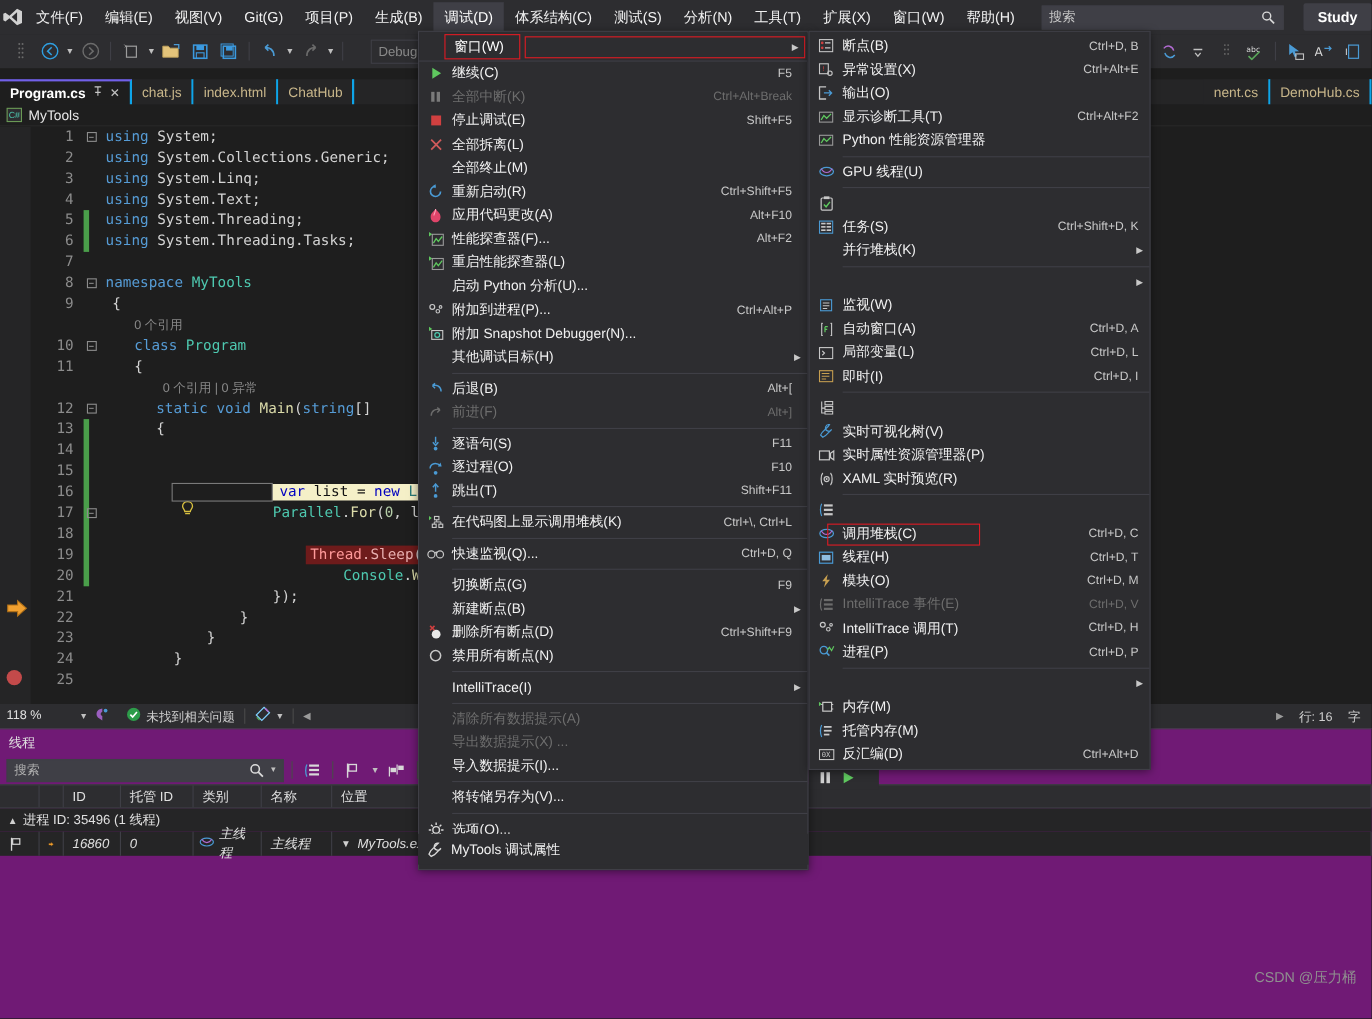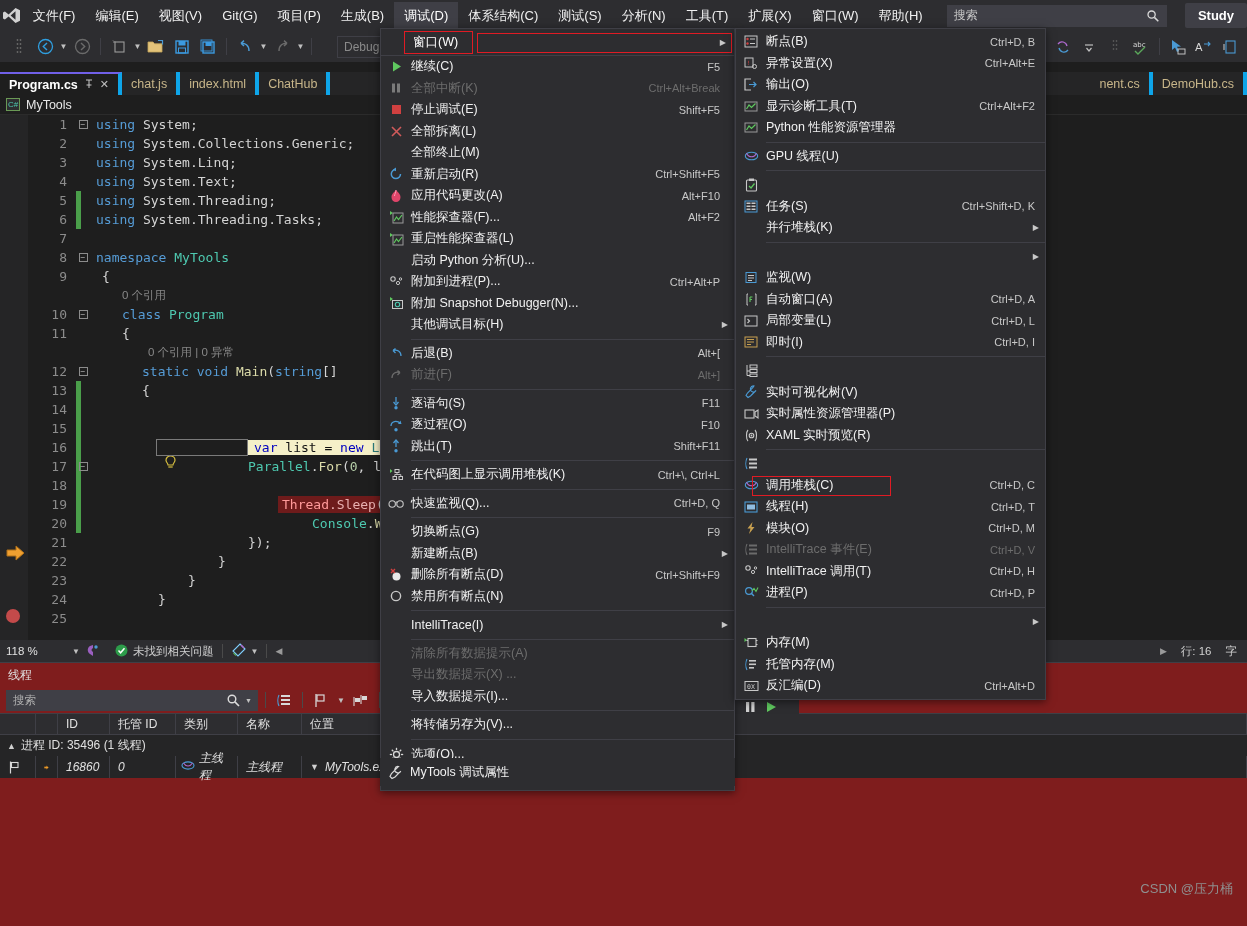--- a/index.html
+++ b/index.html
@@ -49,21 +49,21 @@
   }
   .tb-combo .cb-caret { margin-left: auto; padding-left: 12px; font-size: 8px; }
 
   
   .tabstrip {
     position:absolute; left:0; top:72px; width:1247px; height:23px;
     background:#252526; display:flex; align-items:stretch;
   }
   .tab {
     display:flex; align-items:center; gap:6px; padding: 0 9px; font-size:12.5px;
-    color:#c8b68a; background:#252526; border-right:4px solid #0ea5e9;
+    color:#c8b68a; background:#252526; border-right:2px solid #0ea5e9;
   }
   .tab.active {
     background:#1e1e1e; color:#ffffff; font-weight:bold; border-top:2px solid #7160e8;
   }
   .tab .pin, .tab .x { color:#c0c0c0; font-size:11px; }
 
   
   .navbar {
     position:absolute; left:0; top:95px; width:1247px; height:20px;
     background:#1e1e1e; display:flex; align-items:center; padding-left:6px; gap:6px;
@@ -112,21 +112,21 @@
   .editor-status {
     position:absolute; left:0; top:640px; width:1247px; height:22px; background:#2d2d30;
     display:flex; align-items:center; font-size:11.5px; color:#d0d0d0; padding-left:6px;
   }
   .zoom-combo { width:74px; display:flex; align-items:center; justify-content:space-between; color:#e0e0e0; }
   .es-sep { width:1px;height:14px;background:#4a4a4a;margin:0 8px; }
   .es-right { margin-left:auto; display:flex; align-items:center; gap:14px; padding-right:10px; }
 
   
   .threads {
-    position:absolute; left:0; top:662px; width:1247px; height:264px; background:#7f1d1d;
+    position:absolute; left:0; top:662px; width:1247px; height:264px; background:#701a75;
     border-top:1px solid #3f3f46;
   }
   .threads-title { height:24px; display:flex; align-items:center; padding-left:8px;
                    font-size:12px; color:#e0e0e0; }
   .threads-toolbar { height:26px; display:flex; align-items:center; padding-left:6px; gap:0; }
   .th-search {
     width:252px; height:21px; background:#3f3f46; border:1px solid #3f3f46; color:#b0b0b0;
     display:flex; align-items:center; padding:0 6px; font-size:11.5px; position:relative;
   }
   .th-search .mag2 { position:absolute; right:16px; top:2px; }

